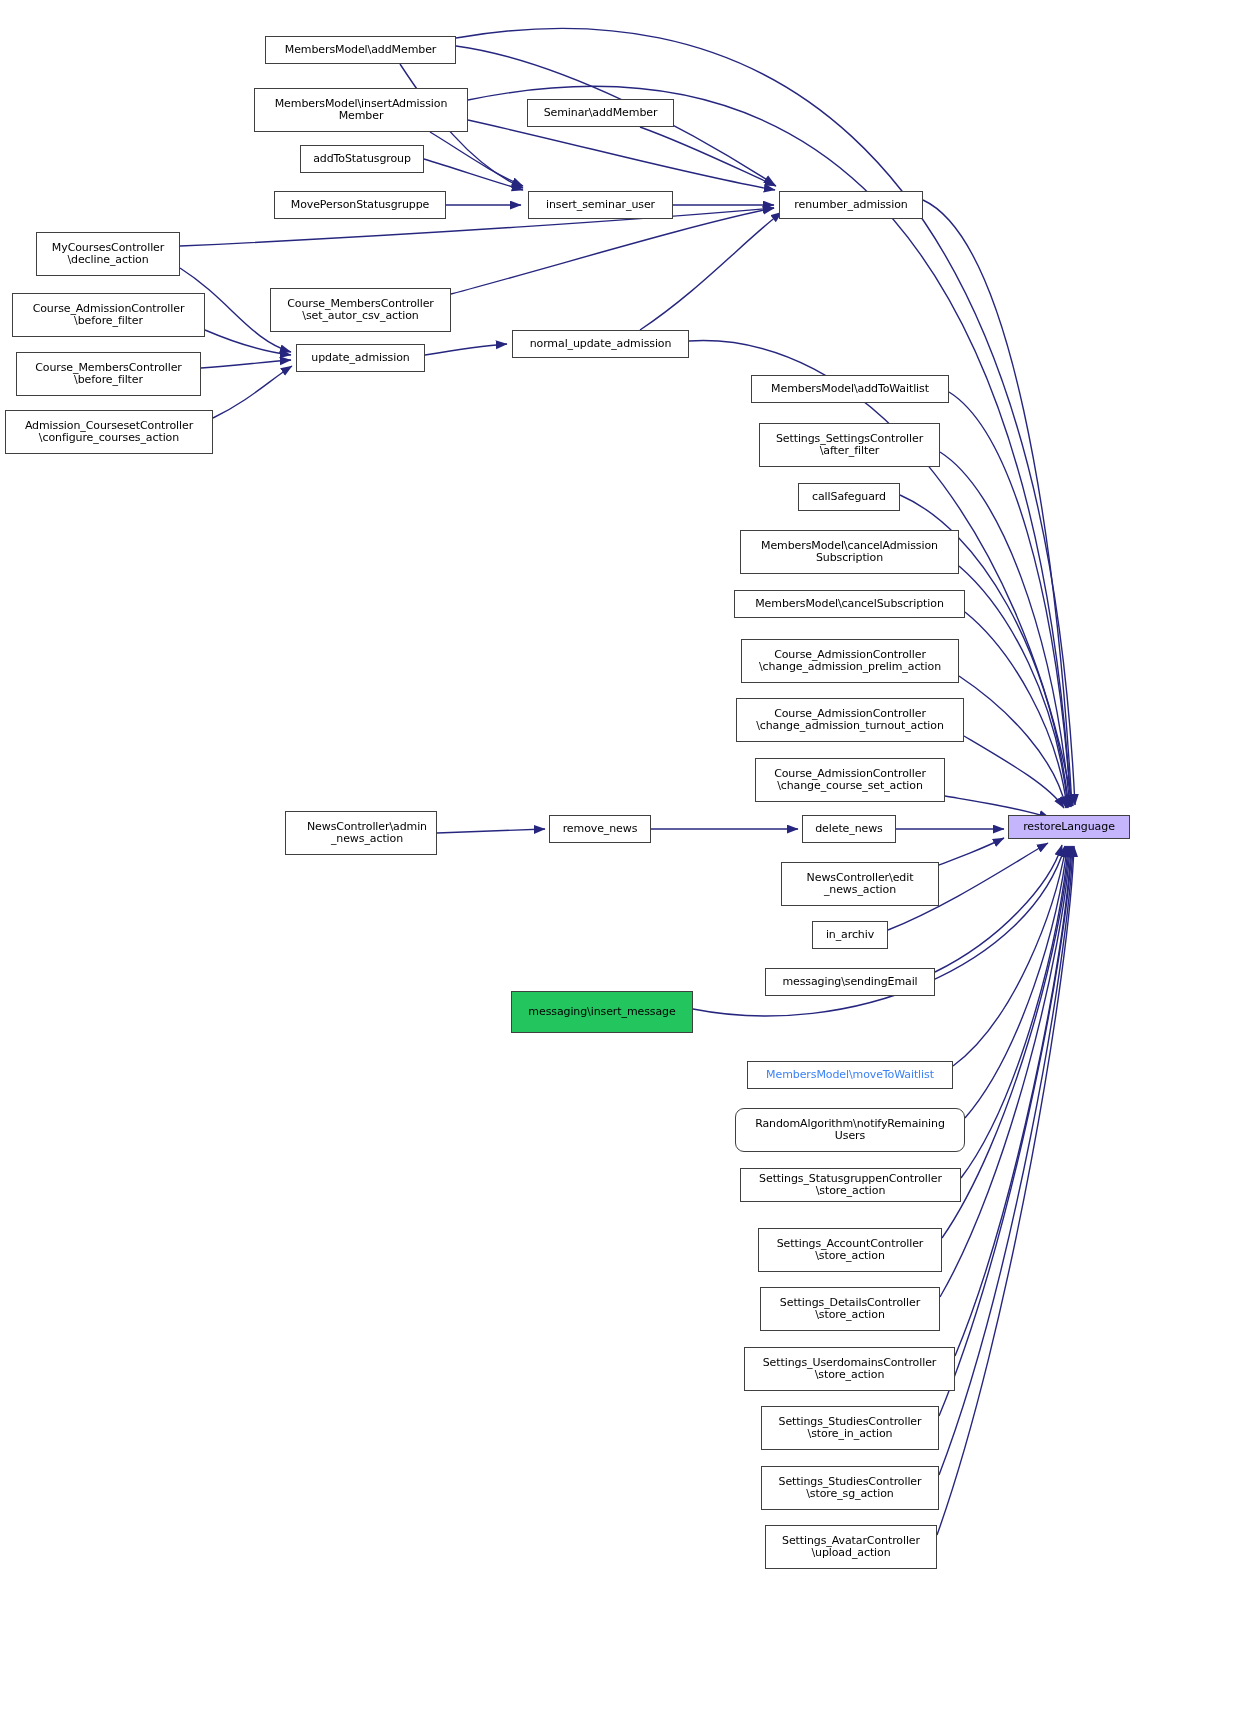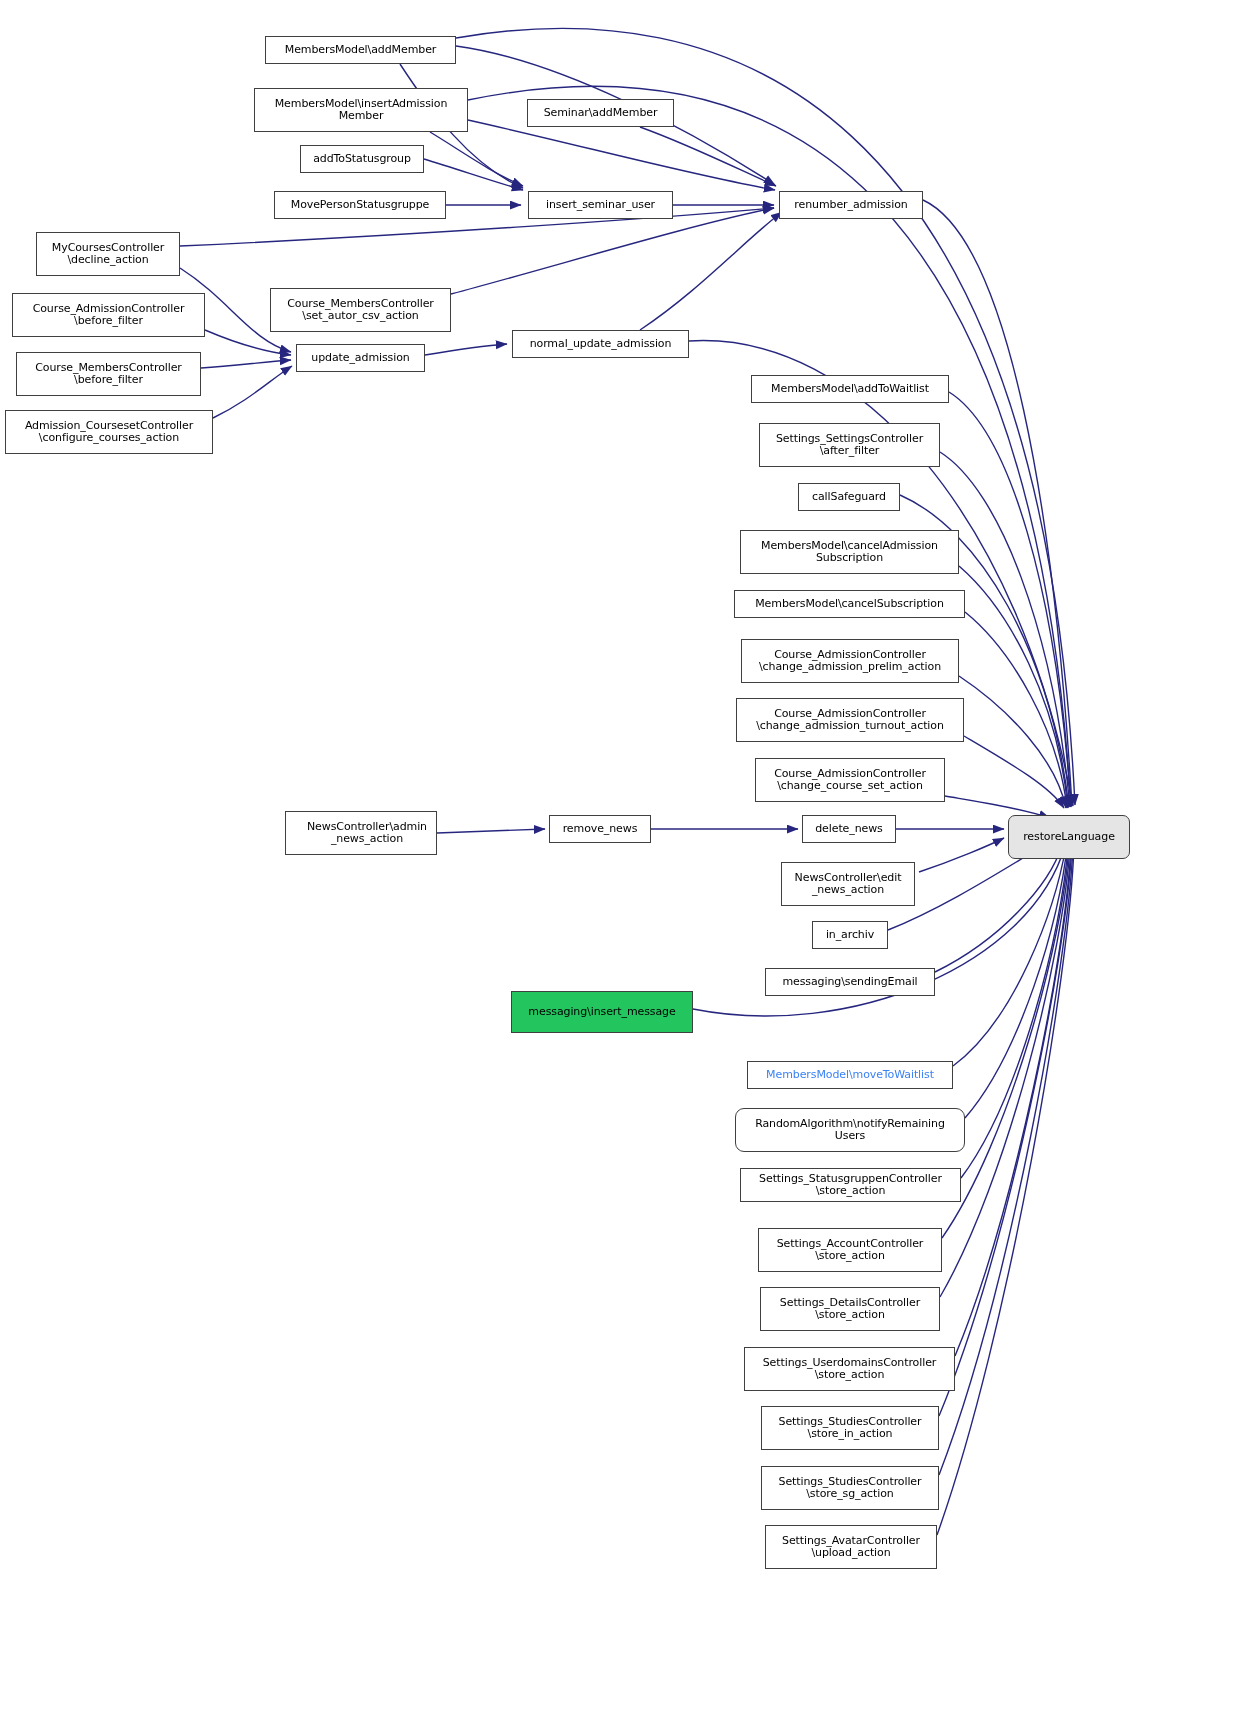--- a/index.html
+++ b/index.html
@@ -135,22 +135,22 @@
       <div class="node" style="left: 741px; top: 639px; width: 218px; height: 44px; background: rgb(255, 255, 255); border-color: rgb(64, 64, 64); color: rgb(0, 0, 0);"><span class="node-label">Course_AdmissionController
 \change_admission_prelim_action</span></div>
       <div class="node" style="left: 736px; top: 698px; width: 228px; height: 44px; background: rgb(255, 255, 255); border-color: rgb(64, 64, 64); color: rgb(0, 0, 0);"><span class="node-label">Course_AdmissionController
 \change_admission_turnout_action</span></div>
       <div class="node" style="left: 755px; top: 758px; width: 190px; height: 44px; background: rgb(255, 255, 255); border-color: rgb(64, 64, 64); color: rgb(0, 0, 0);"><span class="node-label">Course_AdmissionController
 \change_course_set_action</span></div>
       <div class="node" style="left: 285px; top: 811px; width: 152px; height: 44px; background: rgb(255, 255, 255); border-color: rgb(64, 64, 64); color: rgb(0, 0, 0); justify-content: flex-end;"><span class="node-label">NewsController\admin
 _news_action</span></div>
       <div class="node" style="left: 549px; top: 815px; width: 102px; height: 28px; background: rgb(255, 255, 255); border-color: rgb(64, 64, 64); color: rgb(0, 0, 0);"><span class="node-label">remove_news</span></div>
       <div class="node" style="left: 802px; top: 815px; width: 94px; height: 28px; background: rgb(255, 255, 255); border-color: rgb(64, 64, 64); color: rgb(0, 0, 0);"><span class="node-label">delete_news</span></div>
-      <div class="node current" style="left: 1008px; top: 815px; width: 122px; height: 44px; background: #e5e5e5; border-color: rgb(64, 64, 64); color: rgb(0, 0, 0); border-radius: 7px;"><span class="node-label">restoreLanguage</span></div>
-      <div class="node" style="left: 781px; top: 862px; width: 134px; height: 44px; background: rgb(255, 255, 255); border-color: rgb(64, 64, 64); color: rgb(0, 0, 0);"><span class="node-label">NewsController\edit
+      <div class="node current" style="left: 1008px; top: 815px; width: 122px; height: 24px; background: #c4b5fd; border-color: rgb(64, 64, 64); color: rgb(0, 0, 0);"><span class="node-label">restoreLanguage</span></div>
+      <div class="node" style="left: 781px; top: 862px; width: 158px; height: 44px; background: rgb(255, 255, 255); border-color: rgb(64, 64, 64); color: rgb(0, 0, 0);"><span class="node-label">NewsController\edit
 _news_action</span></div>
       <div class="node" style="left: 812px; top: 921px; width: 76px; height: 28px; background: rgb(255, 255, 255); border-color: rgb(64, 64, 64); color: rgb(0, 0, 0);"><span class="node-label">in_archiv</span></div>
       <div class="node" style="left: 765px; top: 968px; width: 170px; height: 28px; background: rgb(255, 255, 255); border-color: rgb(64, 64, 64); color: rgb(0, 0, 0);"><span class="node-label">messaging\sendingEmail</span></div>
       <div class="node" style="left: 511px; top: 991px; width: 182px; height: 42px; background: #22c55e; border-color: rgb(64, 64, 64); color: rgb(0, 0, 0);"><span class="node-label">messaging\insert_message</span></div>
       <div class="node" style="left: 747px; top: 1061px; width: 206px; height: 28px; background: rgb(255, 255, 255); border-color: rgb(64, 64, 64); color: #3b82f6;"><span class="node-label">MembersModel\moveToWaitlist</span></div>
       <div class="node" style="left: 735px; top: 1108px; width: 230px; height: 44px; background: rgb(255, 255, 255); border-color: rgb(64, 64, 64); color: rgb(0, 0, 0); border-radius: 9px;"><span class="node-label">RandomAlgorithm\notifyRemaining
 Users</span></div>
       <div class="node" style="left: 740px; top: 1168px; width: 221px; height: 34px; background: rgb(255, 255, 255); border-color: rgb(64, 64, 64); color: rgb(0, 0, 0);"><span class="node-label">Settings_StatusgruppenController
 \store_action</span></div>
       <div class="node" style="left: 758px; top: 1228px; width: 184px; height: 44px; background: rgb(255, 255, 255); border-color: rgb(64, 64, 64); color: rgb(0, 0, 0);"><span class="node-label">Settings_AccountController

